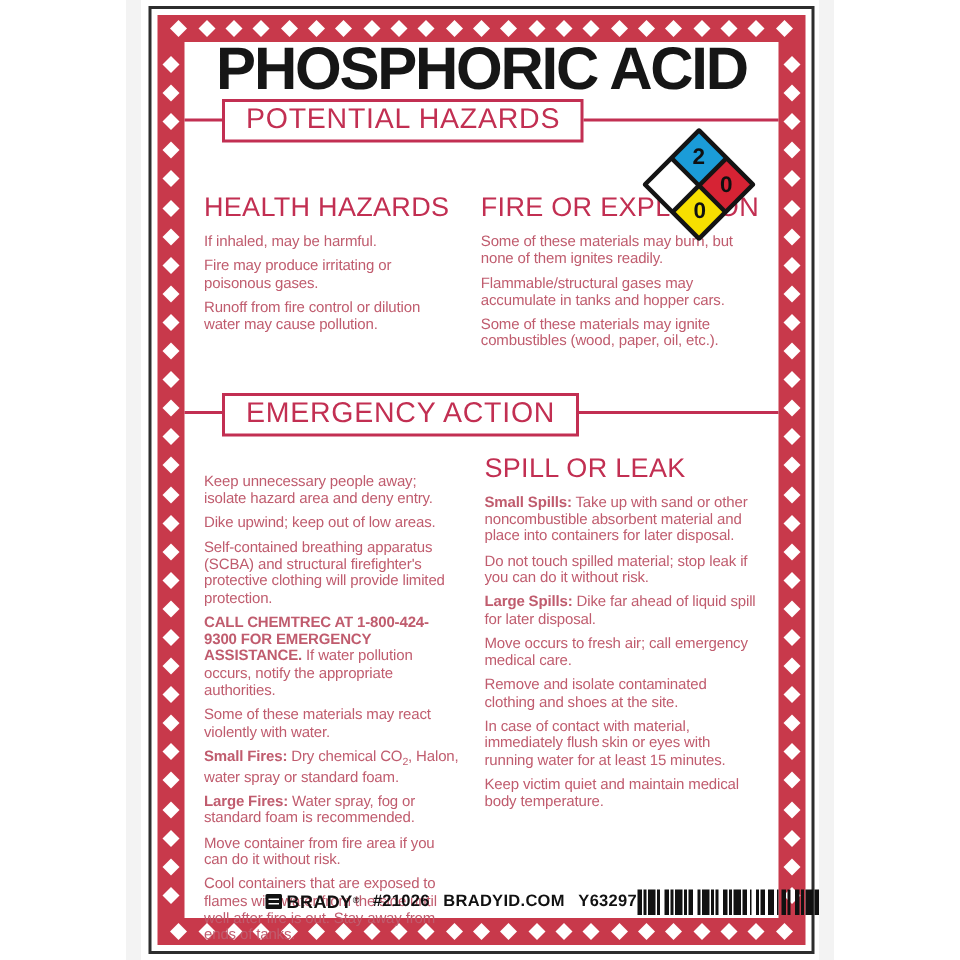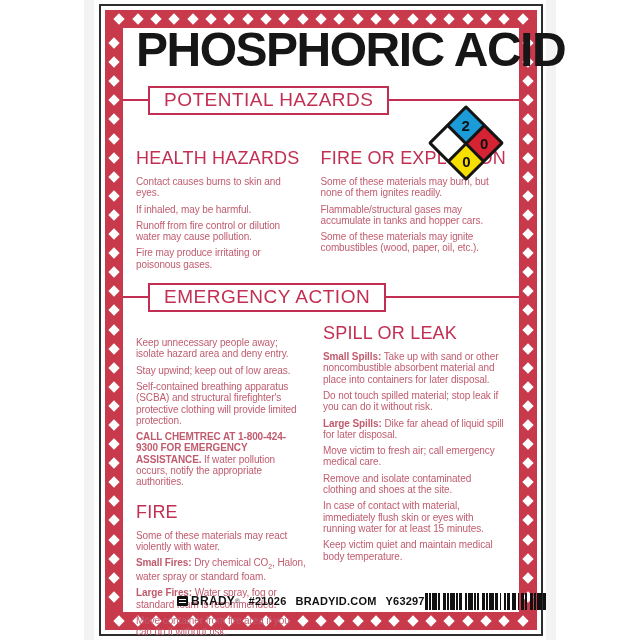--- a/index.html
+++ b/index.html
@@ -33,21 +33,21 @@
   .dm{width:8px;height:8px;background:#fff;transform:rotate(45deg);flex:none;}
 
   .content{
     position:absolute;left:22px;right:22px;top:22px;bottom:22px;
     padding:0 13px;
   }
 
   .title{
     margin-top:-2px;
     text-align:center;
-    font-size:48px;
+    font-size:40px;
     font-weight:bold;
     letter-spacing:-1.5px;
     color:var(--ink);
     line-height:1.0;
     white-space:nowrap;
   }
 
   .banner-row{position:relative;height:27px;}
   .banner-row .rule{
     position:absolute;left:-13px;right:-13px;top:50%;margin-top:-1px;
@@ -55,22 +55,22 @@
   }
   .banner-box{
     position:absolute;left:12px;top:0;
     background:#fff;border:2px solid var(--red-head);
     color:var(--red-head);
     font-size:19px;letter-spacing:0.5px;
     padding:1px 14px 2px 14px;
     white-space:nowrap;
     z-index:1;
   }
-  .banner-pot{margin-top:12px;}
-  .banner-emg{margin-top:8px;}
+  .banner-pot{margin-top:0;}
+  .banner-emg{margin-top:23px;}
 
   .cols{display:grid;grid-template-columns:1fr 1.07fr;column-gap:16px;}
   .cols-pot{margin-top:35px;position:relative;}
   .cols-emg{margin-top:13px;}
 
   h3.sec{
     color:var(--red-head);
     font-size:18px;font-weight:400;letter-spacing:0.2px;
     margin-bottom:7px;
     white-space:nowrap;
@@ -276,63 +276,61 @@
               <span></span>
             </div>
           <div class="cell nf-yellow">
               <span>0</span>
             </div>
         </div>
       </div>
 
       <div>
         <h3 class="sec">HEALTH HAZARDS</h3>
-        <p class="tx"><span>Contact causes burns to skin and eyes.</span></p>
         <p class="tx"><span>If inhaled, may be harmful.</span></p>
+        <p class="tx"><span>Fire may produce irritating or poisonous gases.</span></p>
         <p class="tx"><span>Runoff from fire control or dilution water may cause pollution.</span></p>
-        <p class="tx"><span>Fire may produce irritating or poisonous gases.</span></p>
       </div>
 
       <div>
         <h3 class="sec">FIRE OR EXPLOSION</h3>
         <p class="tx"><span>Some of these materials may burn, but none of them ignites readily.</span></p>
         <p class="tx"><span>Flammable/structural gases may accumulate in tanks and hopper cars.</span></p>
         <p class="tx"><span>Some of these materials may ignite combustibles (wood, paper, oil, etc.).</span></p>
       </div>
     </div>
 
     <div class="banner-row banner-emg">
       <div class="rule"></div>
       <div class="banner-box">EMERGENCY ACTION</div>
     </div>
 
     <div class="cols cols-emg">
 
       <div>
         <div style="height:14px"></div>
         <p class="tx"><span>Keep unnecessary people away; isolate hazard area and deny entry.</span></p>
-        <p class="tx"><span>Stay upwind; keep out of low areas.</span></p>
+        <p class="tx"><span>Dike upwind; keep out of low areas.</span></p>
         <p class="tx"><span>Self-contained breathing apparatus (SCBA) and structural firefighter's protective clothing will provide limited protection.</span></p>
         <p class="tx"><b>CALL CHEMTREC AT 1-800-424-9300 FOR EMERGENCY ASSISTANCE.</b><span> If water pollution occurs, notify the appropriate authorities.</span></p>
 
-        <h3 class="sec sec-later">FIRE</h3>
         <p class="tx"><span>Some of these materials may react violently with water.</span></p>
         <p class="tx"><b>Small Fires:</b><span> Dry chemical CO</span><sub>2</sub><span>, Halon, water spray or standard foam.</span></p>
         <p class="tx"><b>Large Fires:</b><span> Water spray, fog or standard foam is recommended.</span></p>
         <p class="tx"><span>Move container from fire area if you can do it without risk.</span></p>
         <p class="tx"><span>Cool containers that are exposed to flames with water from the side until well after fire is out. Stay away from ends of tanks.</span></p>
       </div>
 
       <div>
         <h3 class="sec">SPILL OR LEAK</h3>
         <p class="tx"><b>Small Spills:</b><span> Take up with sand or other noncombustible absorbent material and place into containers for later disposal.</span></p>
         <p class="tx"><span>Do not touch spilled material; stop leak if you can do it without risk.</span></p>
         <p class="tx"><b>Large Spills:</b><span> Dike far ahead of liquid spill for later disposal.</span></p>
 
-        <p class="tx"><span>Move victim to fresh air; call emergency medical care.</span></p>
+        <p class="tx"><span>Move occurs to fresh air; call emergency medical care.</span></p>
         <p class="tx"><span>Remove and isolate contaminated clothing and shoes at the site.</span></p>
         <p class="tx"><span>In case of contact with material, immediately flush skin or eyes with running water for at least 15 minutes.</span></p>
         <p class="tx"><span>Keep victim quiet and maintain medical body temperature.</span></p>
       </div>
     </div>
 
     <div class="footer">
       <div class="brady">
         <span class="brady-ic">
             <i></i>

